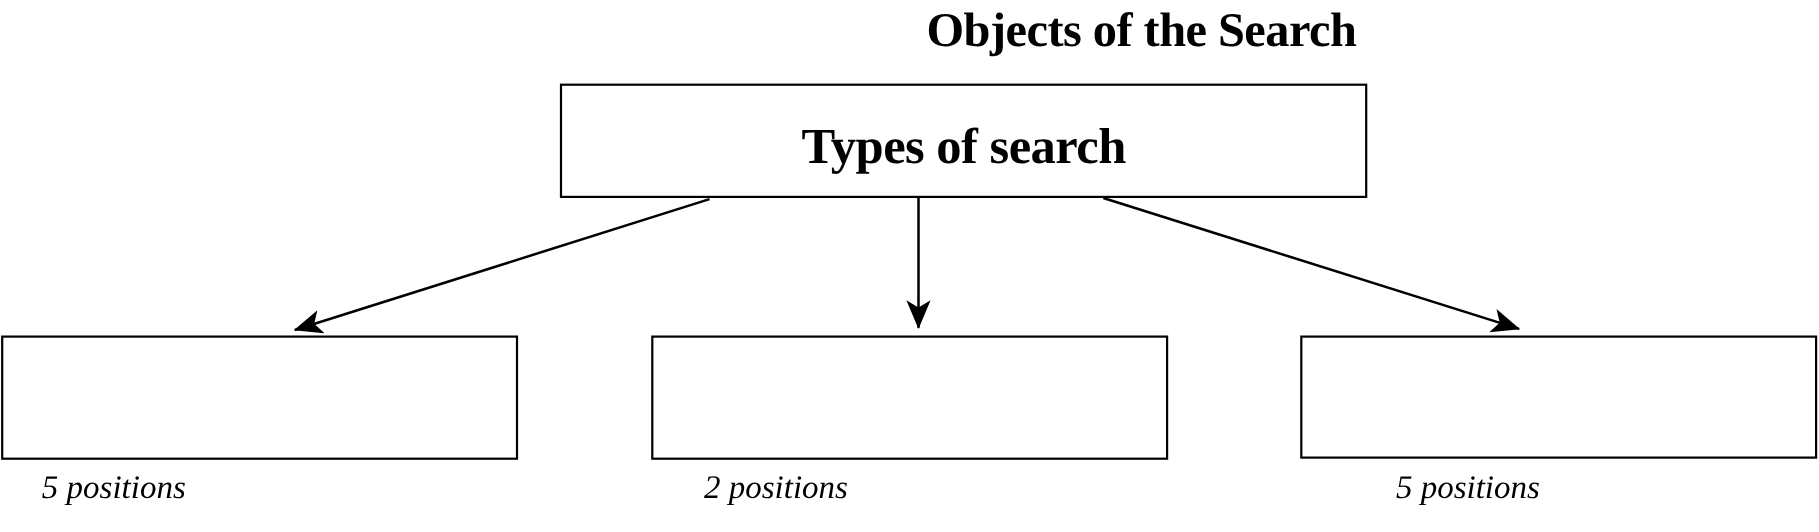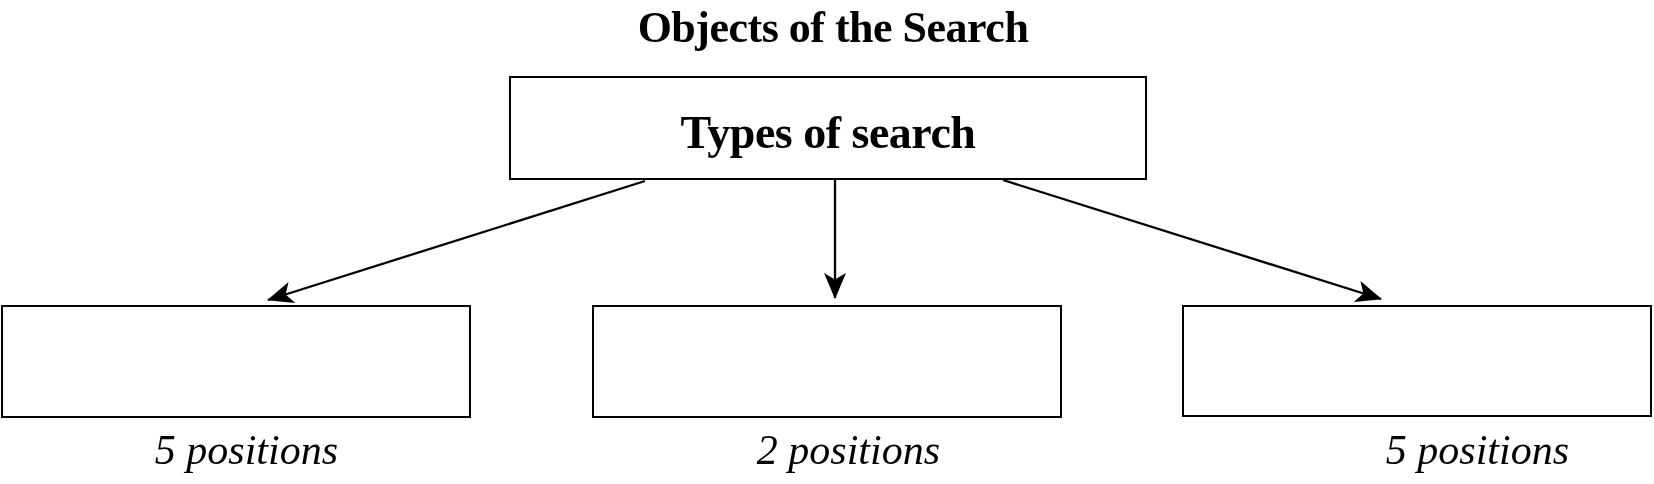--- a/index.html
+++ b/index.html
@@ -10,53 +10,53 @@
     width: 1654px;
     height: 484px;
     background: var(--bg);
     color: var(--ink);
     font-family: "Liberation Serif", "DejaVu Serif", serif;
     overflow: hidden;
   }
   .title {
     position: absolute;
     left: 433px; top: 6px; width: 800px;
-    text-align: center;
+    text-align: right;
     font-size: 44px;
     font-weight: bold;
     letter-spacing: -0.5px;
     line-height: 1.0;
     white-space: nowrap;
   }
   .box {
     position: absolute;
     border: 2px solid var(--ink);
     background: var(--bg);
   }
   .root-box {
-    left: 509px; top: 76px; width: 638px; height: 104px;
+    left: 509px; top: 76px; width: 734px; height: 104px;
     display: flex; align-items: center; justify-content: center;
     padding-top: 8px;
     text-align: center;
   }
   .root-label {
     font-size: 46px;
     font-weight: bold;
     letter-spacing: -0.5px;
     white-space: nowrap;
   }
   .child-box-left   { left: 1px;    top: 305px; width: 470px; height: 113px; }
   .child-box-middle { left: 592px;  top: 305px; width: 470px; height: 113px; }
   .child-box-right  { left: 1182px; top: 305px; width: 470px; height: 112px; }
   .caption {
     position: absolute;
     top: 427px;
     width: 300px;
-    text-align: right;
-    font-size: 42px;
+    text-align: left;
+    font-size: 30px;
     font-style: italic;
     line-height: 1.1;
     white-space: nowrap;
   }
   .caption-left   { left: 38px;   }
   .caption-middle { left: 640px;  }
   .caption-right  { left: 1269px; }
   .connectors {
     position: absolute;
     left: 0; top: 0;

